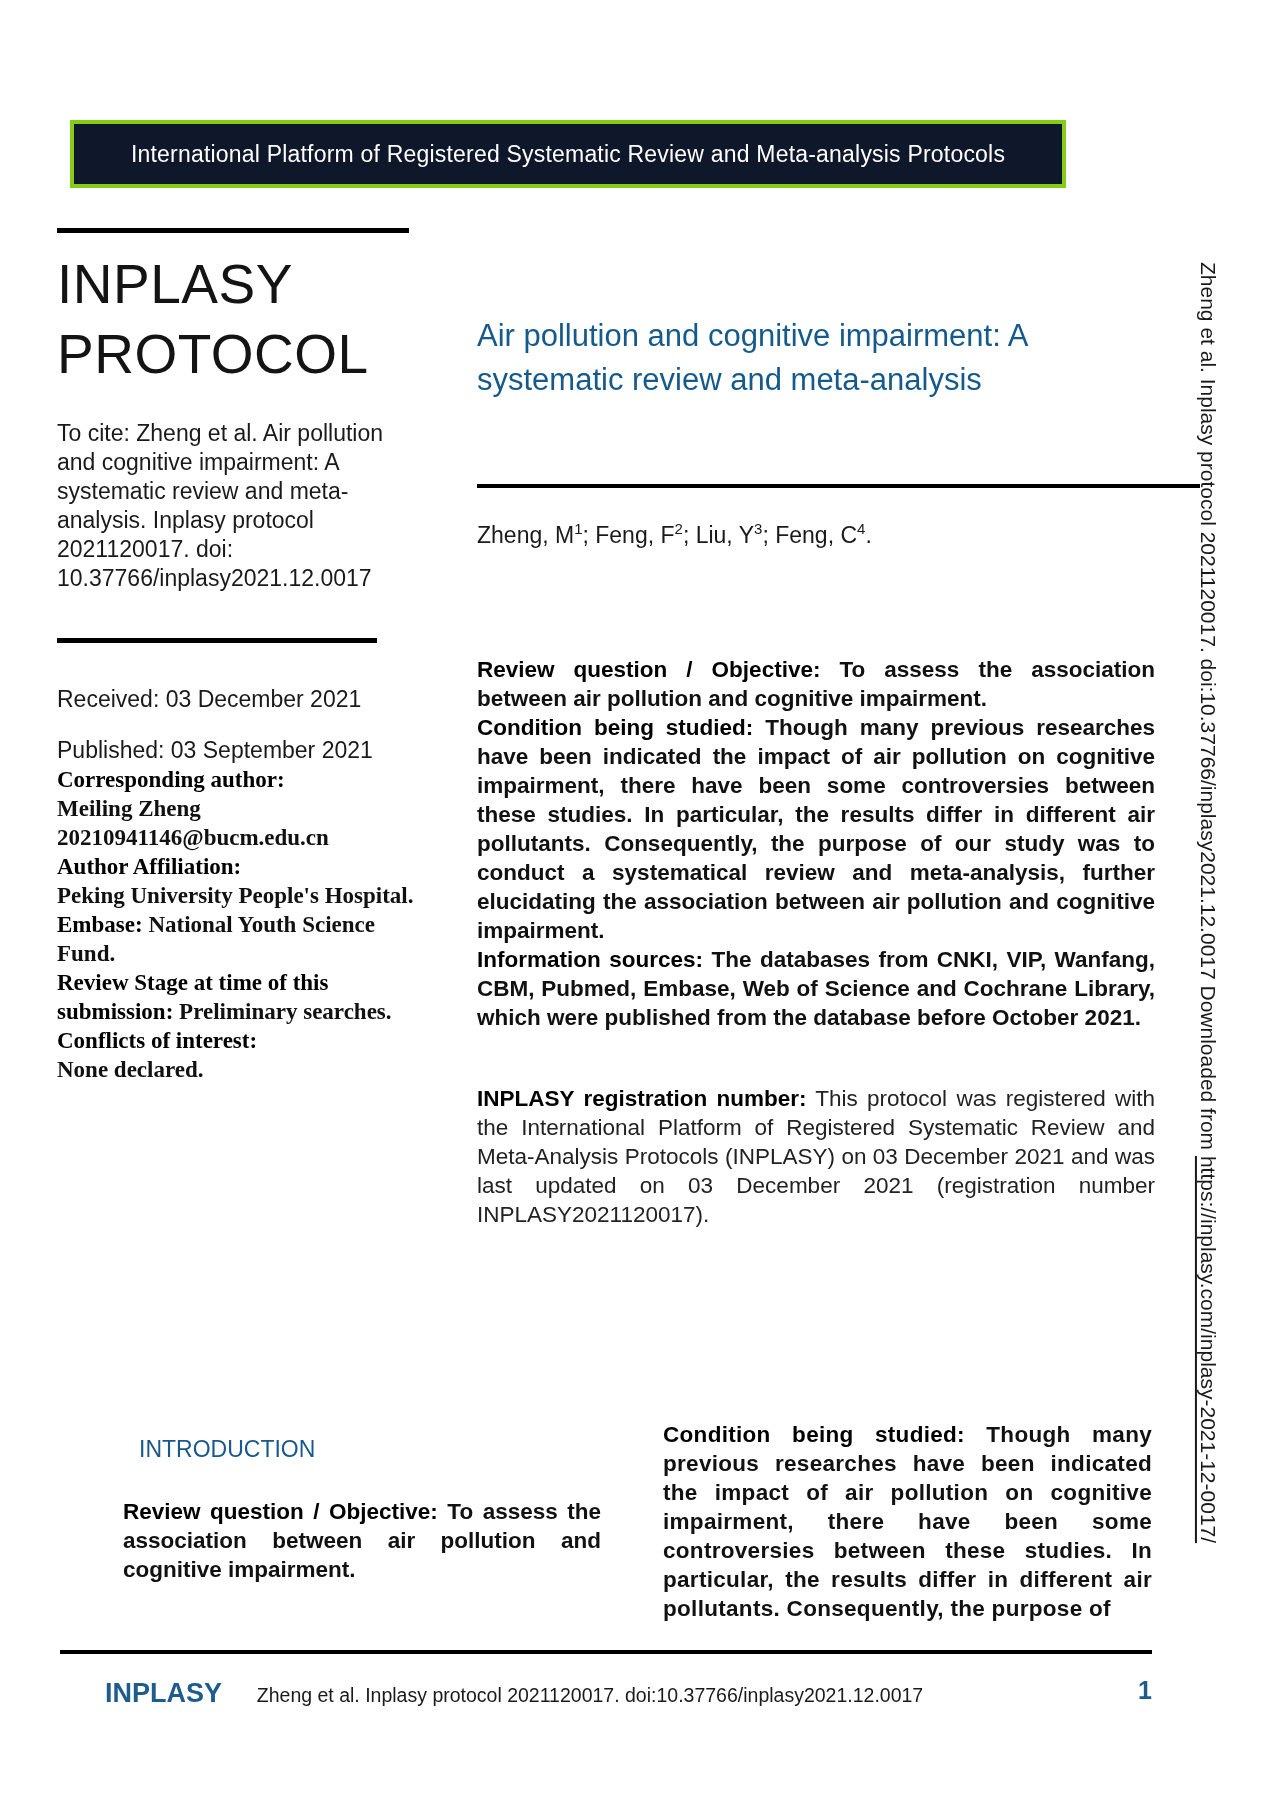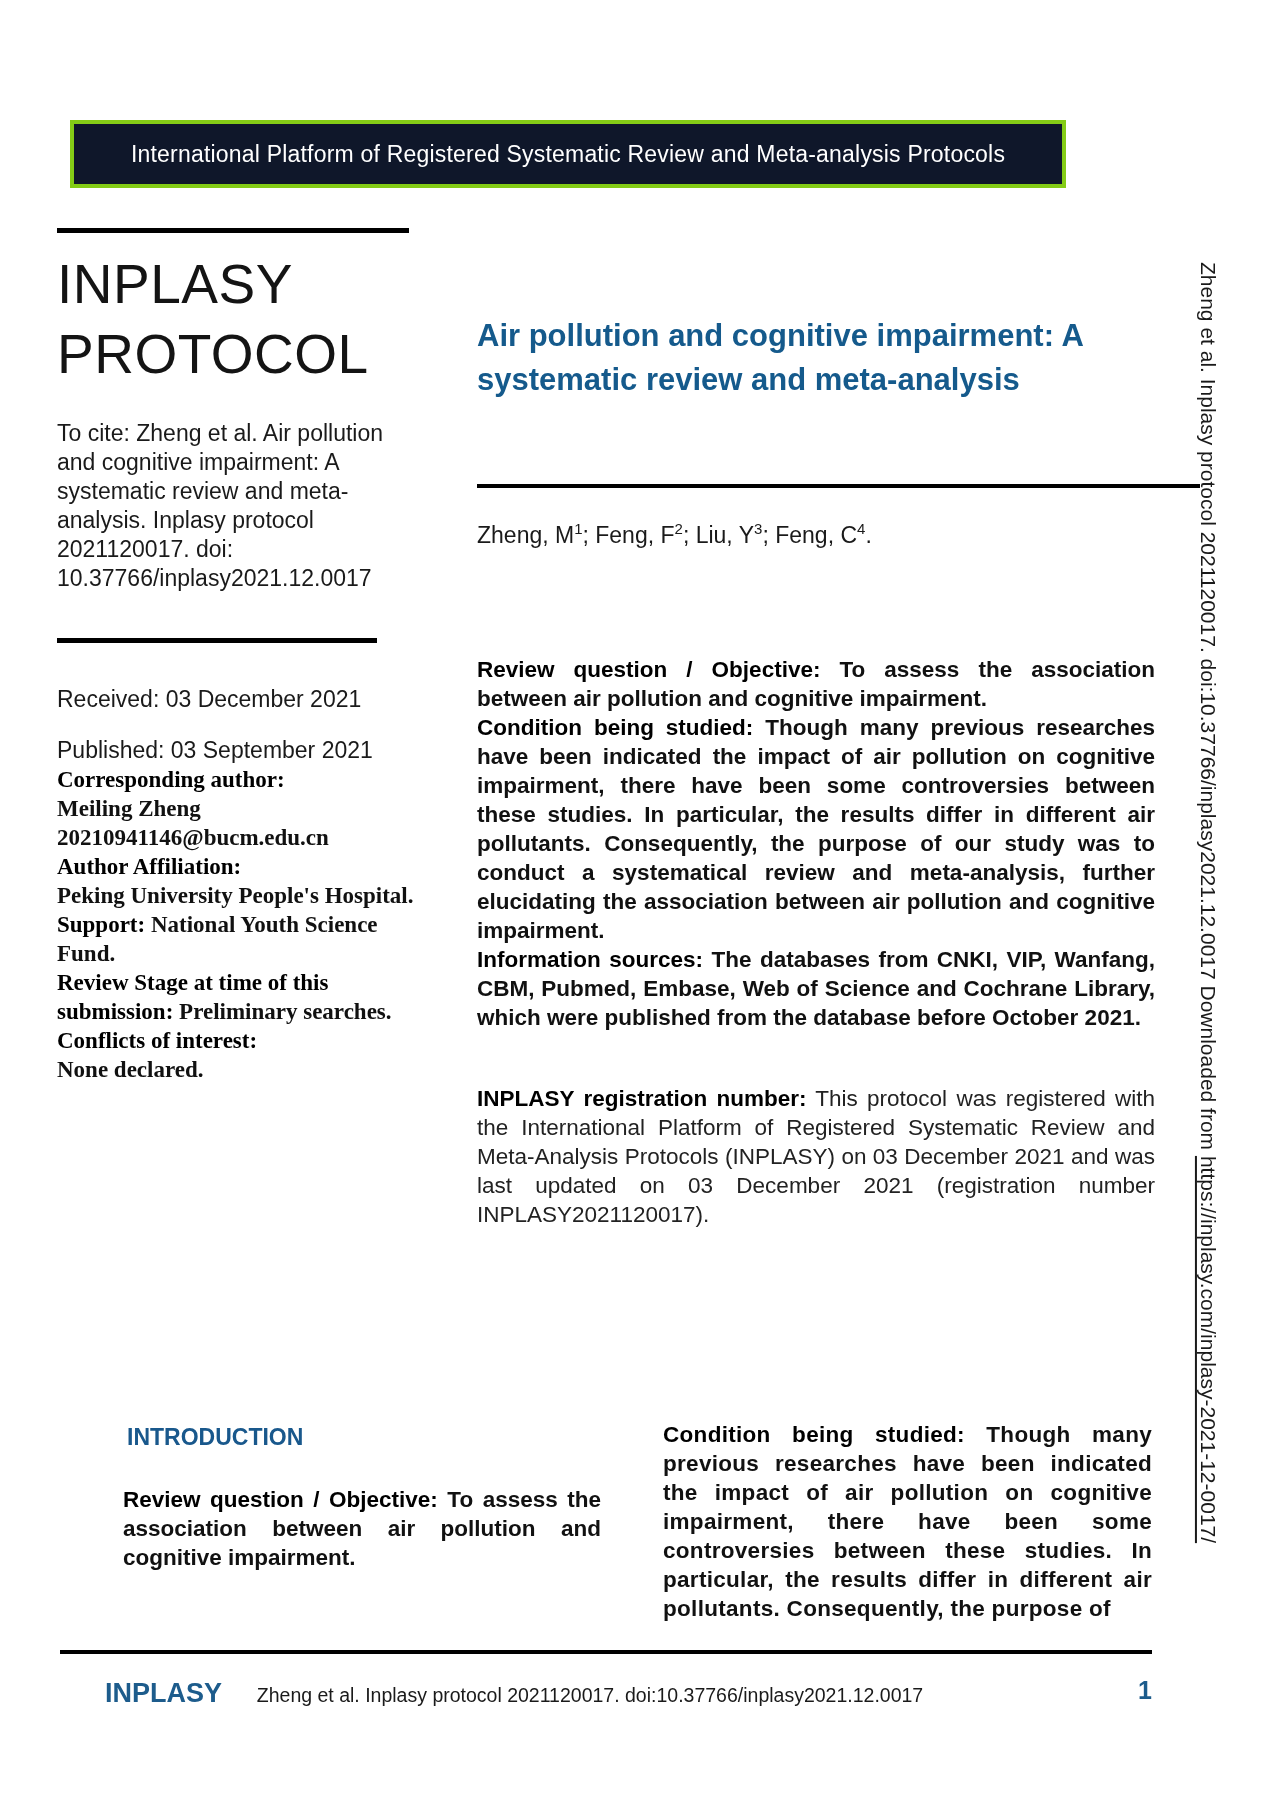--- a/index.html
+++ b/index.html
@@ -30,33 +30,33 @@
   .g1{margin-top:44px;}
   .g2{margin-top:26px;}
   .g3{margin-top:30px;}
   .g4{margin-top:25px;}
   .g5{margin-top:28px;}
   .g6{margin-top:22px;}
   .lbl{color:#000000;font-weight:700;}
   .b{font-weight:700;color:#111;}
   
   .rightcol{position:absolute;left:477px;top:0;width:678px;}
-  .title{margin:314px 0 0 0;font-size:31px;line-height:44px;font-weight:700;color:#155a8c;}
+  .title{margin:314px 0 0 0;font-size:31px;line-height:44px;font-weight:400;color:#155a8c;}
   .tdivider{width:723px;height:4px;background:#000;margin-top:82px;}
   .authors{margin:26px 0 0 0;font-size:23px;line-height:29px;color:#1a1a1a;}
   .authors sup{font-size:15px;}
   .body{margin-top:105px;font-size:22.5px;line-height:29px;text-align:justify;}
   .body p{margin:0;}
   .body .bt{font-weight:700;color:#111;}
   .reg{margin-top:52px;font-size:22.5px;line-height:29px;text-align:justify;color:#222;}
   .reg p{margin:0;}
   
   .icol1{position:absolute;left:123px;top:1420px;width:478px;}
   .icol2{position:absolute;left:663px;top:1420px;width:489px;}
-  .ihead{margin:4px;font-size:23px;font-weight:700;color:#19588c;}
+  .ihead{margin:16px;font-size:23px;font-weight:400;color:#19588c;}
   .ipara{margin:34px 0 0 0;font-size:22.5px;line-height:29px;text-align:justify;}
   .icol2 .ipara{margin-top:0;letter-spacing:.3px;}
   
   .frule{position:absolute;left:60px;top:1650px;width:1092px;height:4px;background:#000;}
   .fbrand{position:absolute;left:105px;top:1678px;font-size:27px;font-weight:700;color:#1d5c8c;}
   .fcite{position:absolute;left:230px;top:1684px;width:720px;text-align:center;
          font-size:19.5px;color:#1a1a1a;}
   .fpage{position:absolute;left:1125px;top:1676px;width:40px;text-align:center;
          font-size:25px;font-weight:700;color:#1d5c8c;}
 </style>
@@ -87,21 +87,21 @@
       <span class="b">Meiling Zheng</span>
     </p>
     <p class="grp g2">
       <span class="b">20210941146@bucm.edu.cn</span>
     </p>
     <p class="grp g3">
       <span class="lbl">Author Affiliation:</span><br>
       <span class="b">Peking University People's Hospital.</span>
     </p>
     <p class="grp g4">
-      <span class="lbl">Support:</span>
+      <span class="lbl">Embase:</span>
       <span class="b">National Youth Science Fund.</span>
     </p>
     <p class="grp g5">
       <span class="lbl">Review Stage at time of this submission:</span>
       <span class="b">Preliminary searches.</span>
     </p>
     <p class="grp g6">
       <span class="lbl">Conflicts of interest:</span><br>
       <span class="b">None declared.</span>
     </p>

